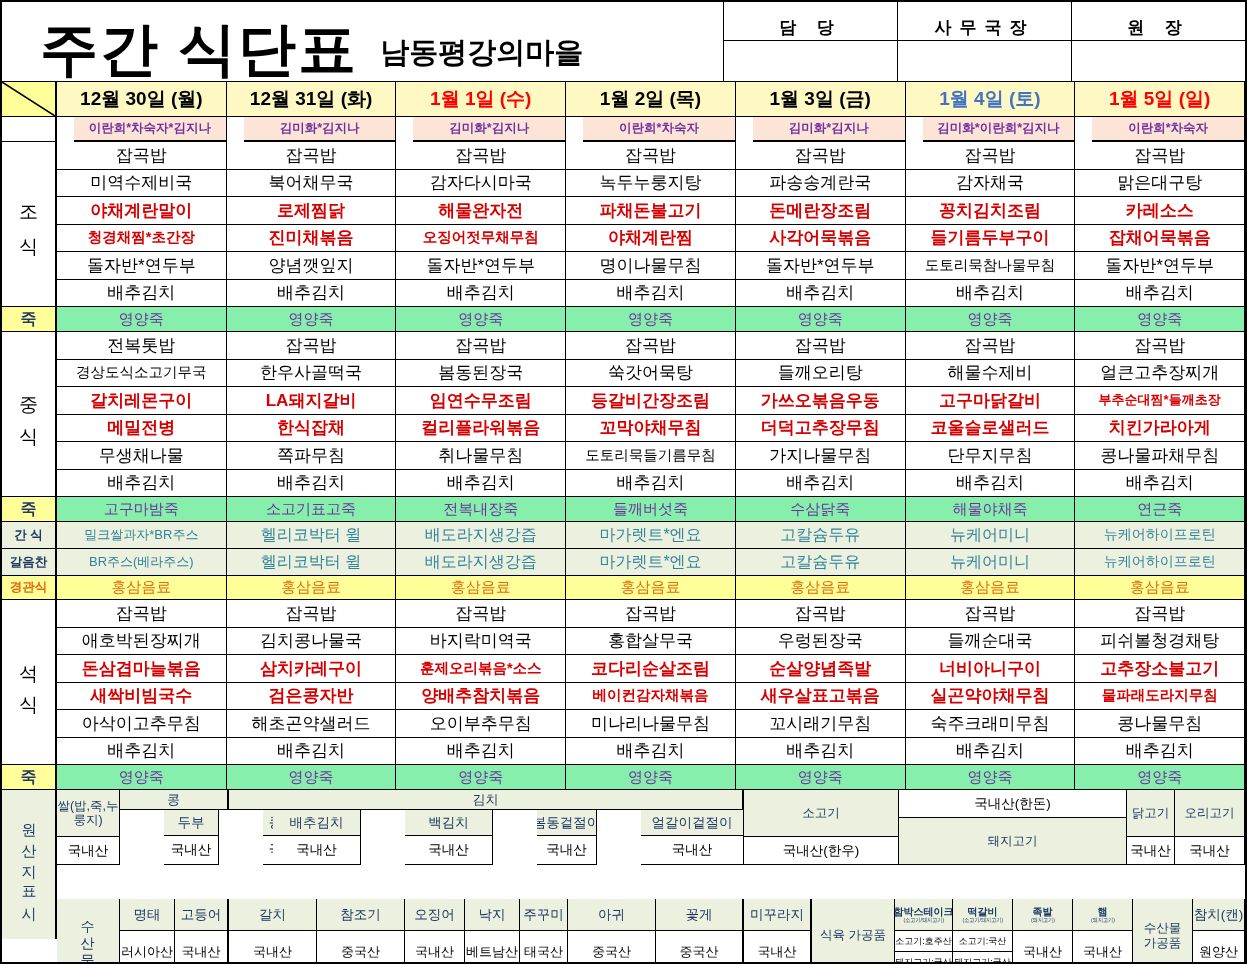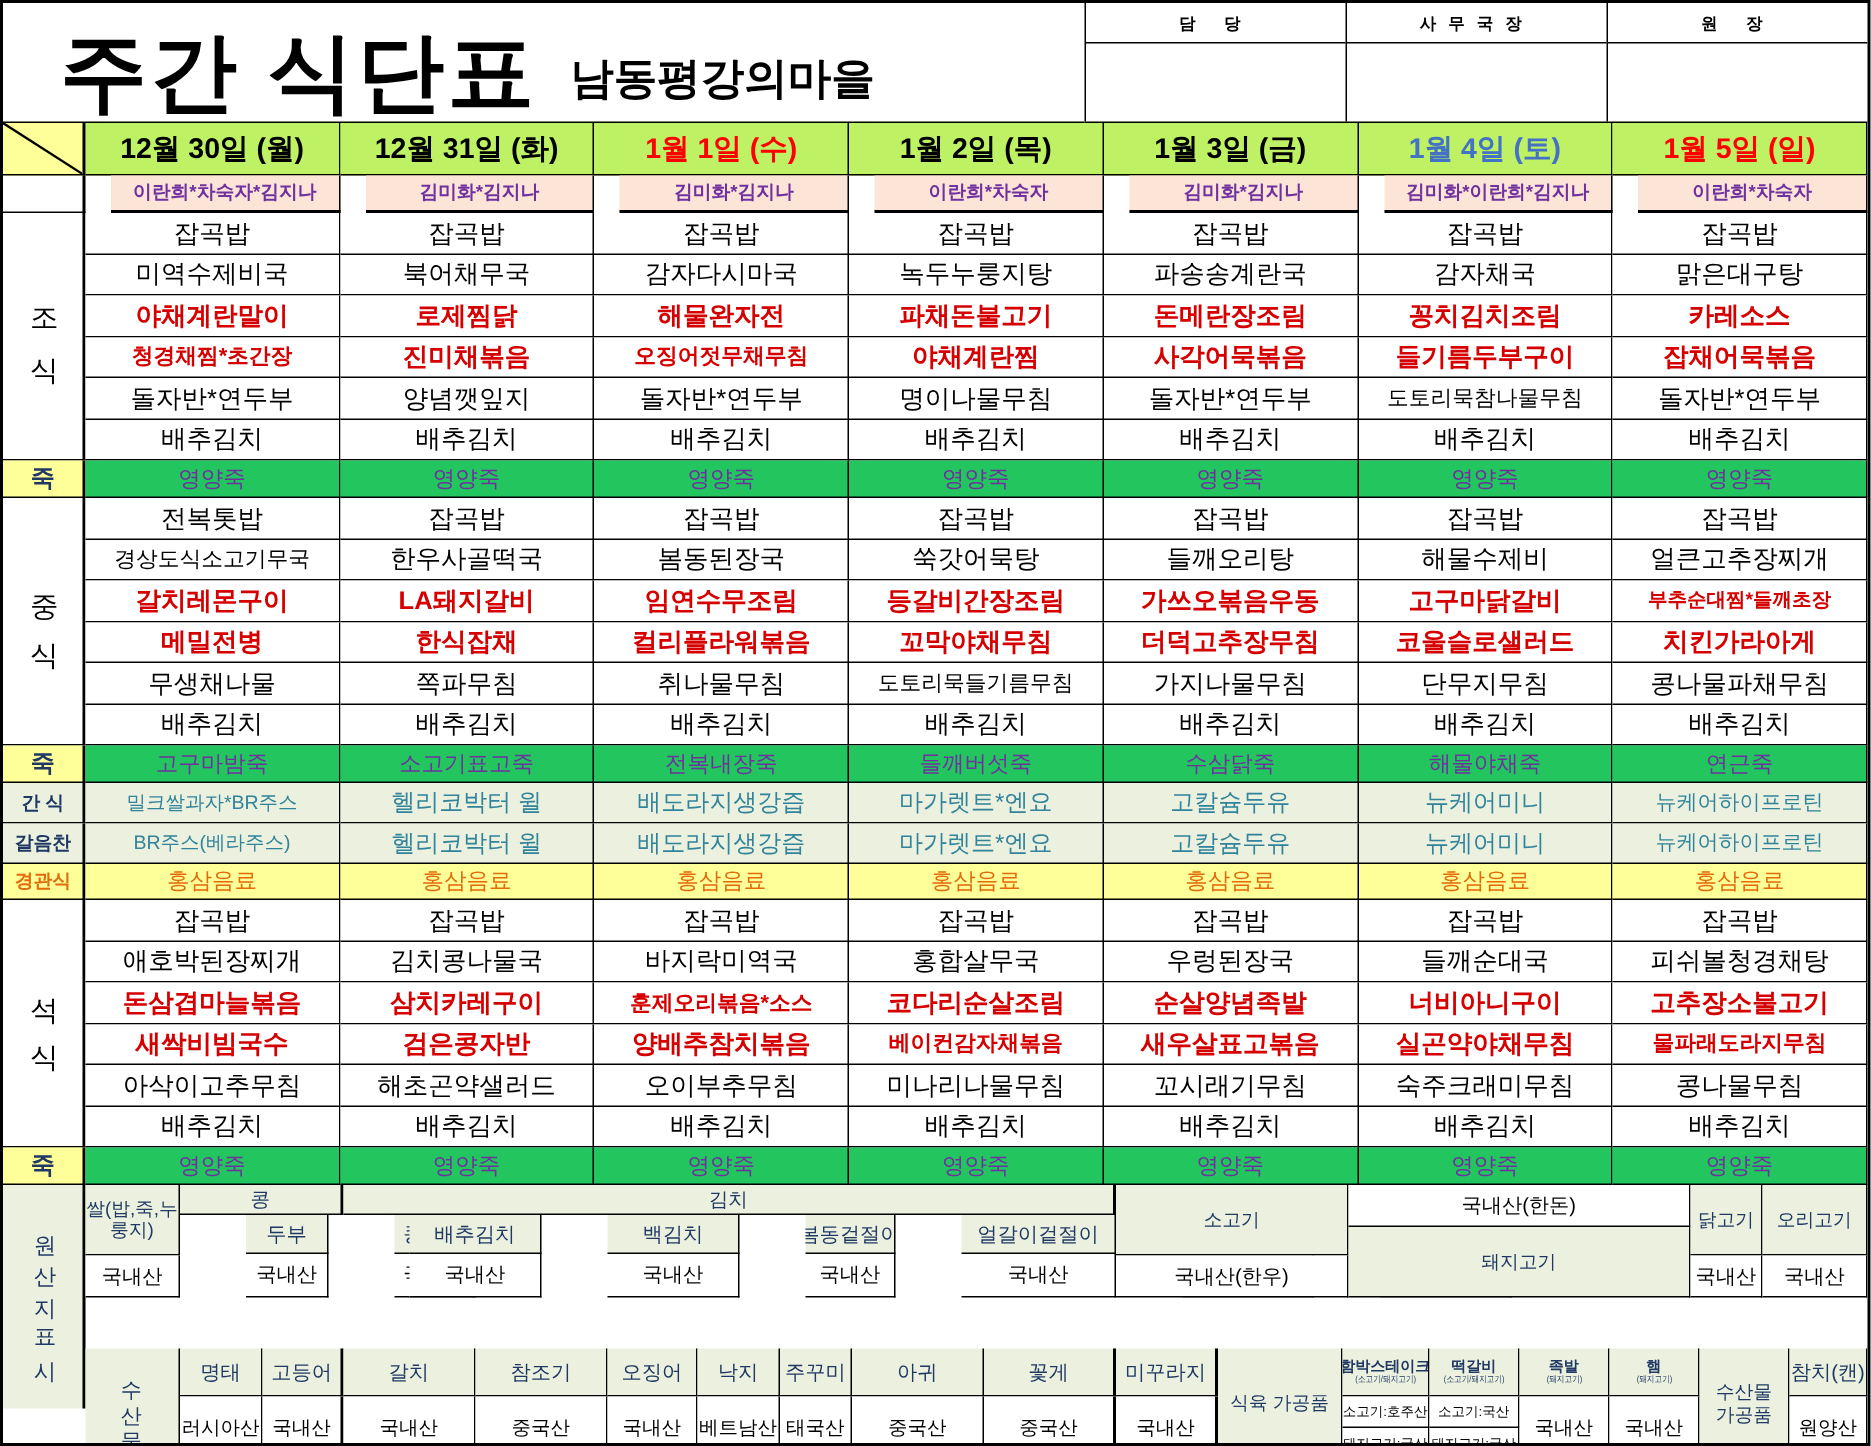--- a/index.html
+++ b/index.html
@@ -13,40 +13,40 @@
     display:flex;align-items:center;justify-content:center;
     overflow:hidden;white-space:nowrap;box-sizing:border-box;background:#fff;
   }
   
   .top-area{height:80px;display:flex;box-sizing:border-box;}
   .title-block{flex:1;display:flex;align-items:flex-end;padding:0 0 3px 38px;border-bottom:1px solid #000;box-sizing:border-box;}
   .title{font-size:58px;font-weight:bold;letter-spacing:2px;line-height:1;}
   .subtitle{font-size:29px;font-weight:bold;padding:0 0 5px 22px;}
   .sign-table{width:522px;display:flex;border-bottom:1px solid #000;box-sizing:border-box;}
   .sign-col{flex:1;display:flex;flex-direction:column;border-left:1px solid #000;box-sizing:border-box;}
-  .sign-head{height:27px;border-bottom:1px solid #000;display:flex;align-items:center;justify-content:center;font-size:11px;font-weight:bold;letter-spacing:8px;box-sizing:border-box;}
+  .sign-head{height:27px;border-bottom:1px solid #000;display:flex;align-items:center;justify-content:center;font-size:17px;font-weight:bold;letter-spacing:8px;box-sizing:border-box;margin-top:12px;}
   .sign-box{flex:1;}
   
   .grow{display:grid;grid-template-columns:55px repeat(7,1fr);}
   .date-row{grid-template-rows:35px;}
-  .date-cell{background:#bef264;font-weight:bold;font-size:19px;}
+  .date-cell{background:#fef9c3;font-weight:bold;font-size:19px;}
   .corner{background:#FFFF99;padding:0;position:relative;border-right-width:2px;}
   .corner svg{position:absolute;inset:0;width:100%;height:100%;}
   .staff-row{grid-template-rows:25px;}
   .staff-corner{border-right-width:2px;}
   .staff-cell{background:#FCE4D6;color:#7030A0;font-weight:bold;font-size:12.5px;border-bottom-width:2px;margin-left:17px;}
   .sec-meal{grid-template-rows:repeat(6,27.5px);}
   .sec-label{border-right-width:2px;}
   .meal-label{writing-mode:vertical-rl;text-orientation:upright;font-size:19px;letter-spacing:12px;}
   .menu-cell{font-size:17px;}
   .menu-cell.sm{font-size:14.5px;}
   .menu-cell.xs{font-size:13px;}
   .hl{color:#D60000;font-weight:bold;}
   .porridge-label{background:#FFFF99;color:#1F3864;font-weight:bold;font-size:16px;}
-  .porridge-cell{background:#22c55e;color:#7030A0;font-size:15px;}
+  .porridge-cell{background:#86efac;color:#7030A0;font-size:15px;}
   .snack-label{background:#EBF1DE;color:#1F3864;font-weight:bold;font-size:12.5px;}
   .snack-cell{background:#EBF1DE;color:#31849B;font-size:16px;}
   .snack-cell.sm{font-size:14px;}
   .snack-cell.xs{font-size:13px;}
   .tube-label{background:#FFFF99;color:#E26B0A;font-weight:bold;font-size:12.5px;}
   .tube-cell{background:#FFFF99;color:#E26B0A;font-size:15px;}
   
   .note-row{height:25px;background:#FFCCFF;border-bottom:1px solid #000;display:flex;align-items:center;justify-content:center;font-size:18px;box-sizing:border-box;}
   
   .origin-wrap{display:flex;height:149px;}

